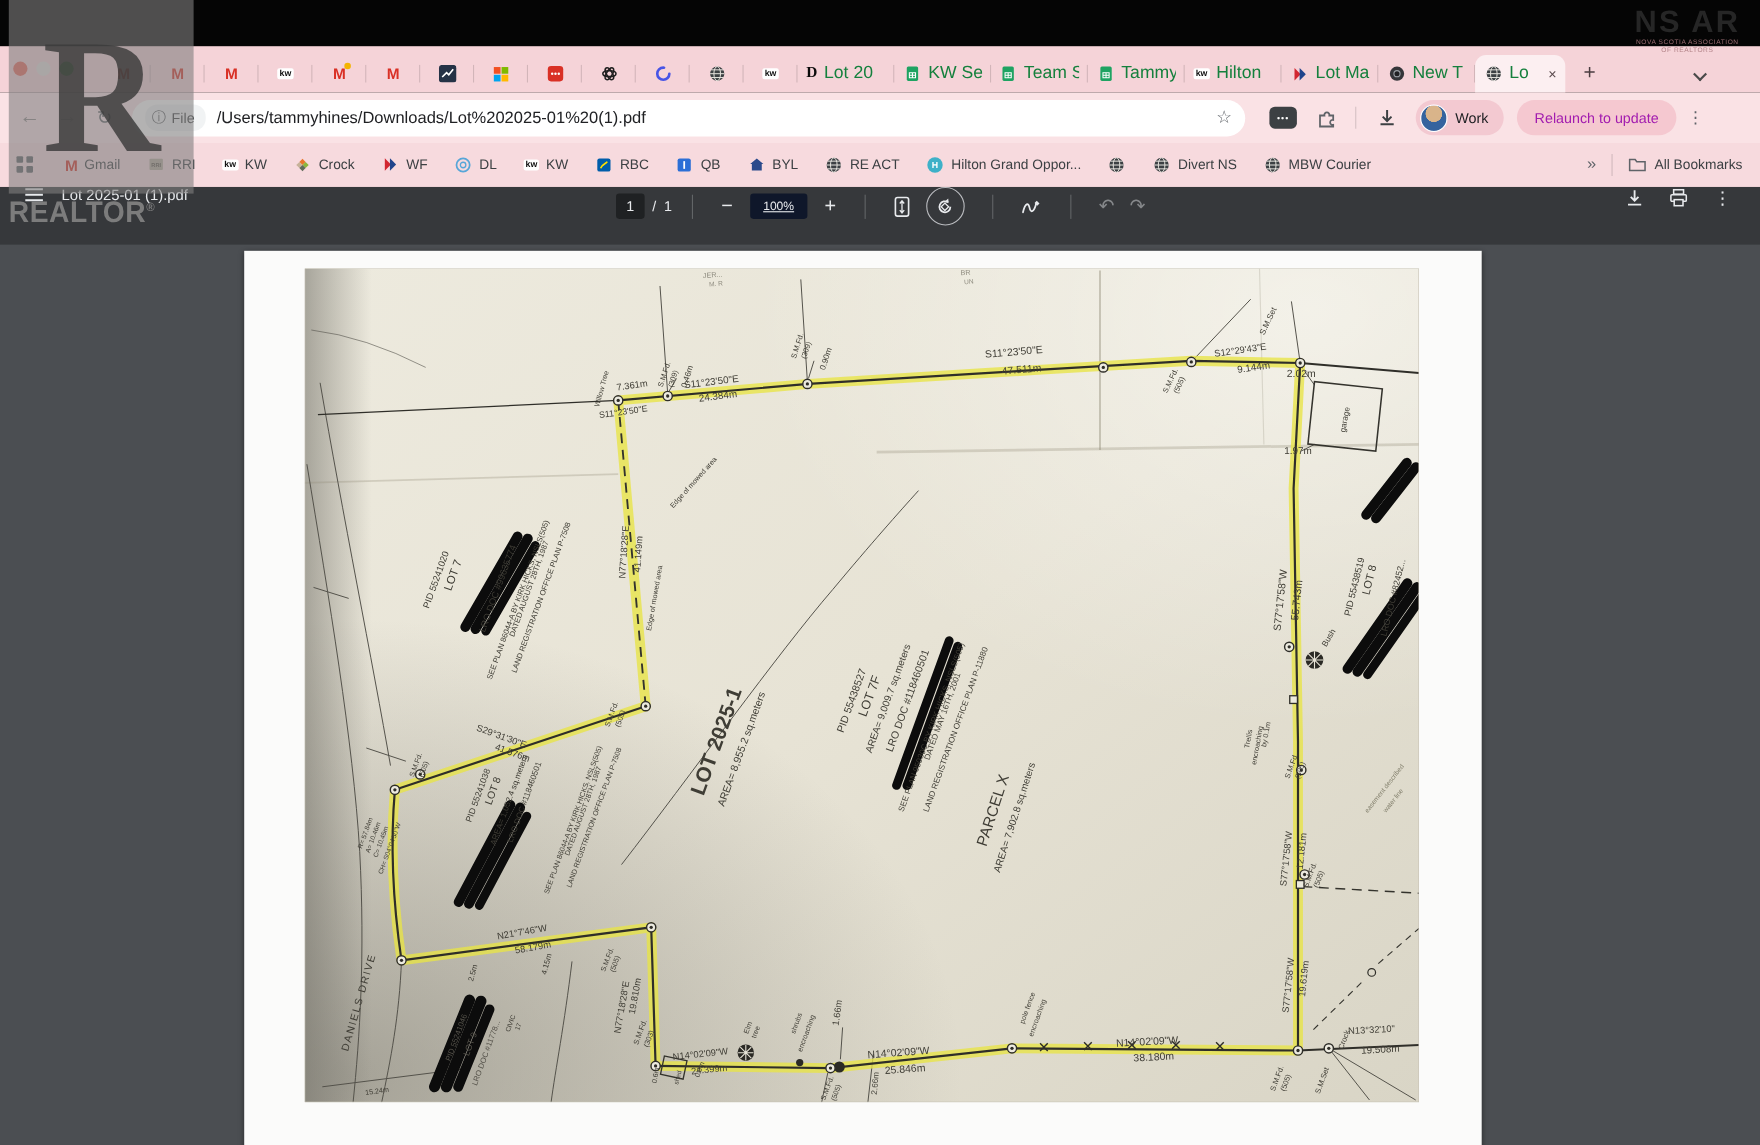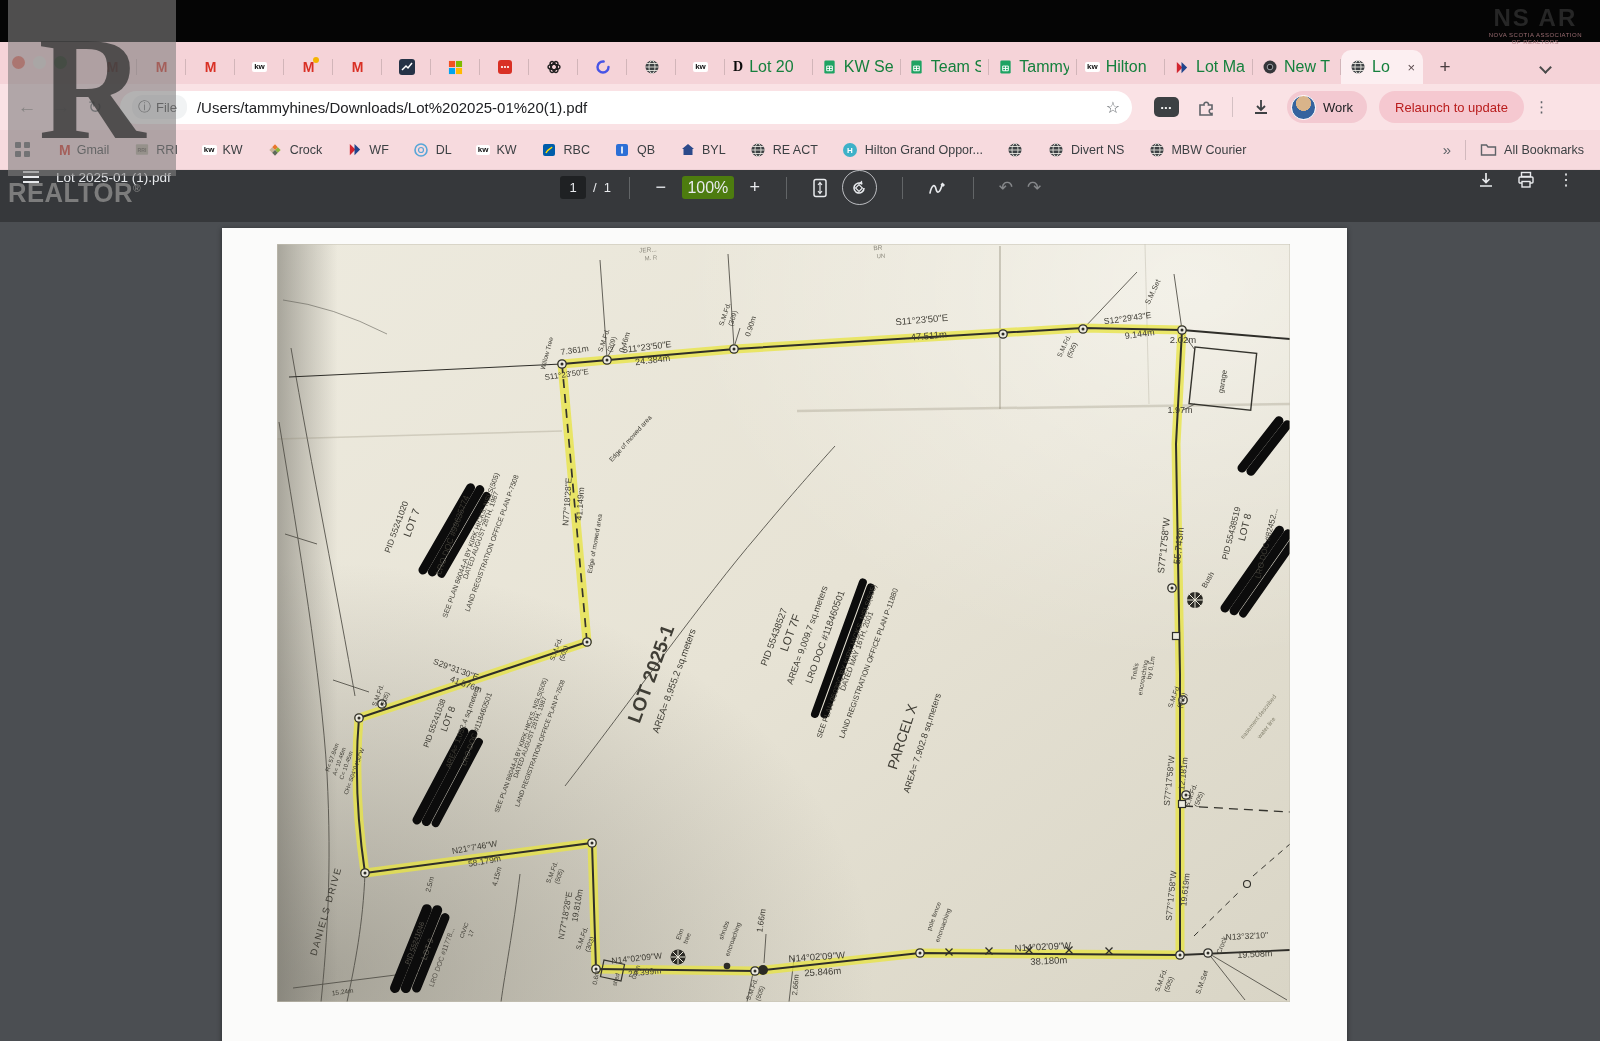--- a/index.html
+++ b/index.html
@@ -3,21 +3,21 @@
 <meta charset="utf-8">
 <style>
   * { margin:0; padding:0; box-sizing:border-box; }
   html,body { width:1600px; height:1041px; overflow:hidden; background:#000;
     font-family:"Liberation Sans", sans-serif; }
   .screen { position:relative; width:1600px; height:1041px; }
 
   
   .black-band { position:absolute; left:0; top:0; width:1600px; height:42px; background:#050505; }
   .nsar { position:absolute; right:18px; top:4px; text-align:center; z-index:60; }
-  .nsar .nsar-main { font-size:24px; font-weight:800; color:#262626; letter-spacing:2px; }
+  .nsar .nsar-main { font-size:28px; font-weight:800; color:#262626; letter-spacing:2px; }
   .nsar .nsar-sub { font-size:6px; color:rgba(170,120,125,.9); letter-spacing:.5px; line-height:7px; }
 
   
   .wm { position:absolute; left:8px; top:0; z-index:70; pointer-events:none; }
   .wm-box { width:168px; height:176px; background:rgba(128,126,126,.6);
     display:flex; align-items:center; justify-content:center; }
   .wm-r { font-family:"Liberation Serif", serif; font-weight:700; font-size:148px;
     color:rgba(58,58,58,.82); line-height:1; }
   .wm-text { margin-top:2px; font-size:27px; font-weight:700; color:rgba(130,130,130,.92);
     letter-spacing:.5px; transform:scaleX(.95); transform-origin:left; white-space:nowrap; }
@@ -63,21 +63,21 @@
     font-size:8px; letter-spacing:1px; display:flex; align-items:center; justify-content:center;
     margin-left:22px; cursor:pointer; }
   .tb-svg { cursor:pointer; margin-left:18px; }
   .tb-divider { width:1px; height:20px; background:rgba(0,0,0,.15); margin-left:16px; }
   .work-pill { display:flex; align-items:center; gap:7px; background:#f3c9d1; border-radius:16px;
     height:32px; padding:0 14px 0 4px; margin-left:16px; cursor:pointer; }
   .avatar { width:25px; height:25px; border-radius:50%;
     background:radial-gradient(circle at 50% 32%, #d9b48a 0 38%, #35639e 40%); border:1px solid #fff; }
   .work-pill span { font-size:13px; color:#202124; }
   .relaunch { background:#f5c8d0; border:none; border-radius:16px; height:32px; padding:0 16px;
-    font-size:13px; color:#b91c1c; margin-left:12px; cursor:pointer; white-space:nowrap; }
+    font-size:13px; color:#a21caf; margin-left:12px; cursor:pointer; white-space:nowrap; }
   .kebab { font-size:15px; color:#5f6368; margin-left:10px; margin-right:10px; cursor:pointer; }
 
   
   .bookmarks { position:absolute; left:0; top:130px; width:1600px; height:40px; background:#f7dade;
     display:flex; align-items:center; border-bottom:1px solid rgba(0,0,0,.04); }
   .apps-grid { margin-left:14px; cursor:pointer; }
   .bm-list { display:flex; align-items:center; gap:24px; margin-left:28px; }
   .bm { display:flex; align-items:center; gap:6px; cursor:pointer; }
   .bm span.bl { font-size:12.5px; color:#3c4043; white-space:nowrap; }
   .bm-right { margin-left:auto; display:flex; align-items:center; margin-right:16px; }
@@ -91,22 +91,22 @@
     display:flex; align-items:flex-start; color:#e8eaed; }
   .pdfbar .ham { margin-left:22px; cursor:pointer; }
   .pdf-title { margin-left:16px; font-size:13.5px; color:#e8eaed; }
   .pdf-center { position:absolute; left:560px; display:flex; align-items:center; }
   .page-box { width:26px; height:23px; background:#1f2123; border-radius:3px; display:flex;
     align-items:center; justify-content:center; font-size:13px; cursor:text; }
   .page-sep { margin:0 7px; font-size:13px; }
   .page-total { font-size:13px; }
   .v-div { width:1px; height:22px; background:rgba(232,234,237,.25); margin:0 18px; }
   .zoom-btn { background:transparent; border:none; color:#e8eaed; font-size:18px; cursor:pointer; width:26px; }
-  .zoom-box { width:52px; height:23px; background:#4d7c0f; border-radius:3px; display:flex;
-    align-items:center; justify-content:center; font-size:16px; margin:0 8px; cursor:text; }
+  .zoom-box { width:52px; height:23px; background:#0f172a; border-radius:3px; display:flex;
+    align-items:center; justify-content:center; font-size:11px; margin:0 8px; cursor:text;text-decoration:underline; }
   .pbtn { background:transparent; border:none; cursor:pointer; display:flex; align-items:center;
     justify-content:center; margin:0 7px; }
   .rot-ring { width:35px; height:35px; border:1.5px solid rgba(232,234,237,.75); border-radius:50%;
     display:flex; align-items:center; justify-content:center; }
   .undo-g { font-size:17px; color:rgba(232,234,237,.45); }
   .pdf-right { position:absolute; right:18px; display:flex; align-items:center; gap:8px; }
   .pdf-kebab { font-size:16px; color:#e8eaed; padding:0 8px; cursor:pointer; }
 
   
   .pdf-canvas { position:absolute; left:0; top:222px; width:1600px; height:819px; background:#4b4e52; }

